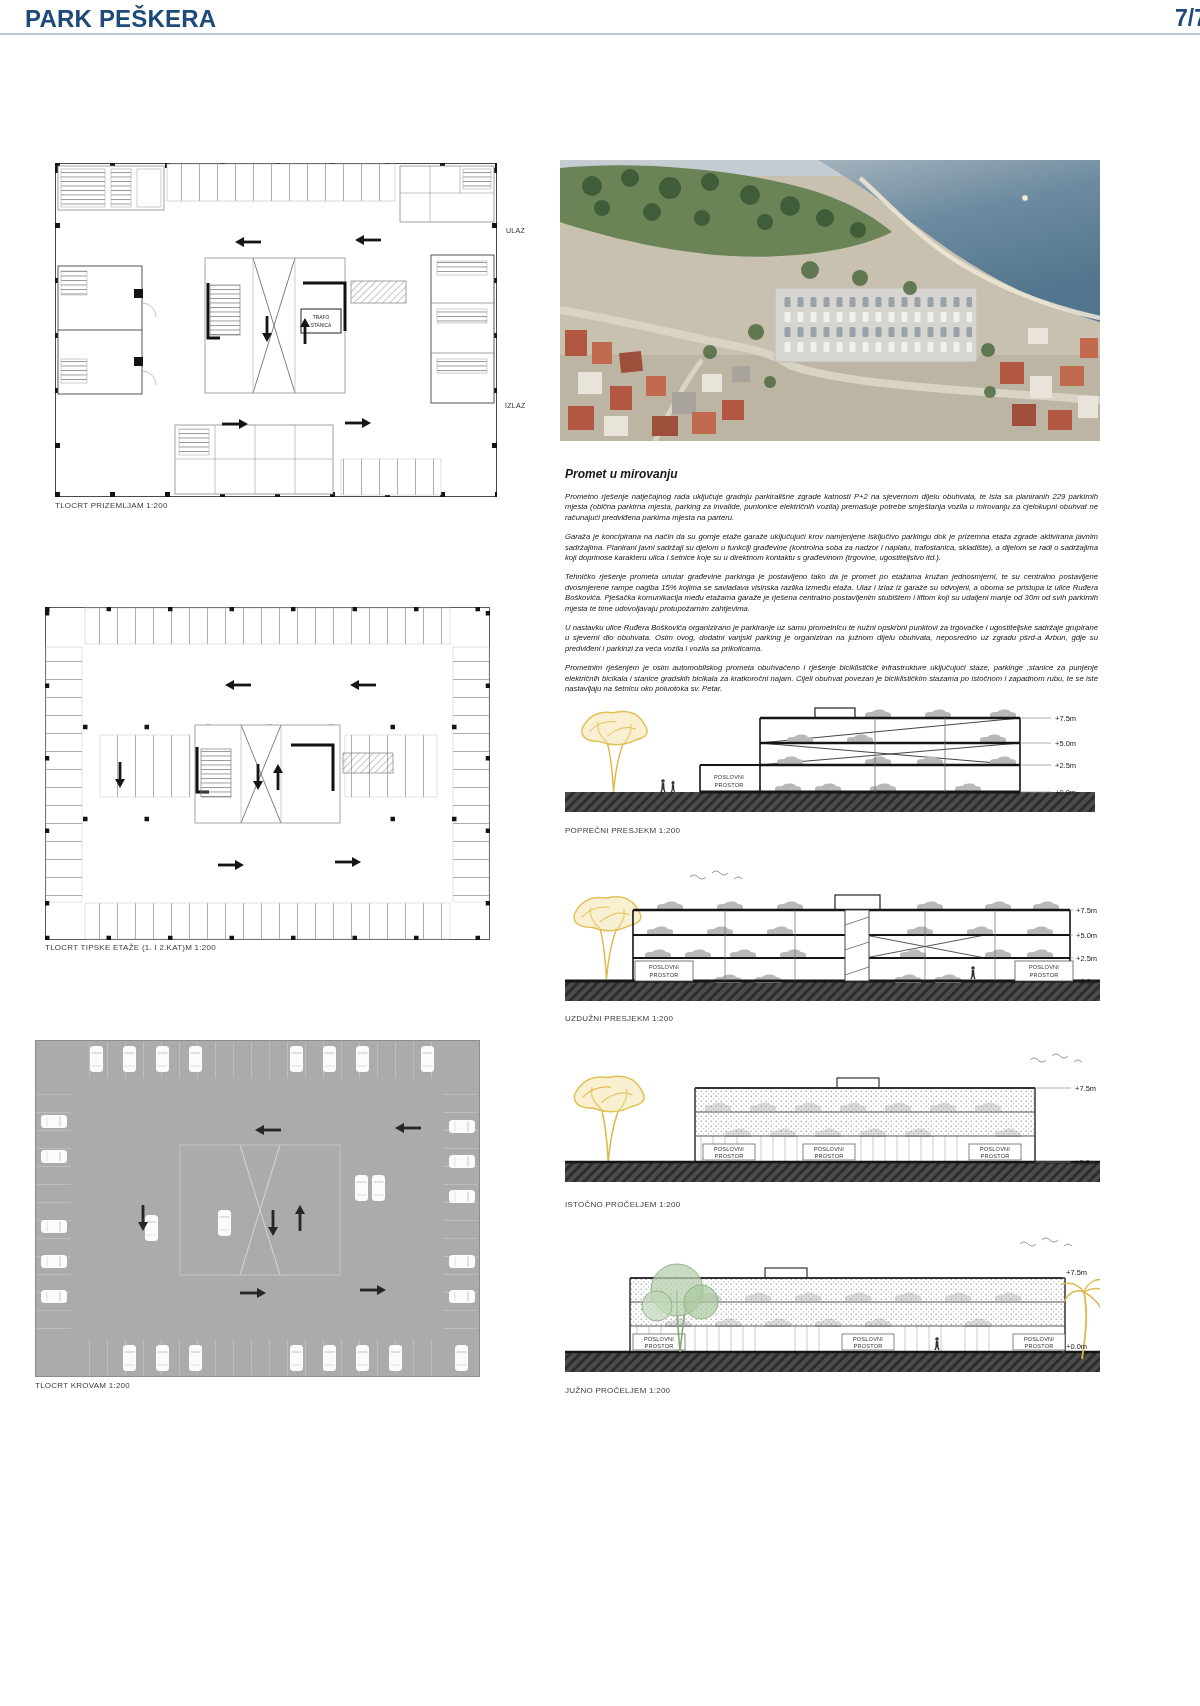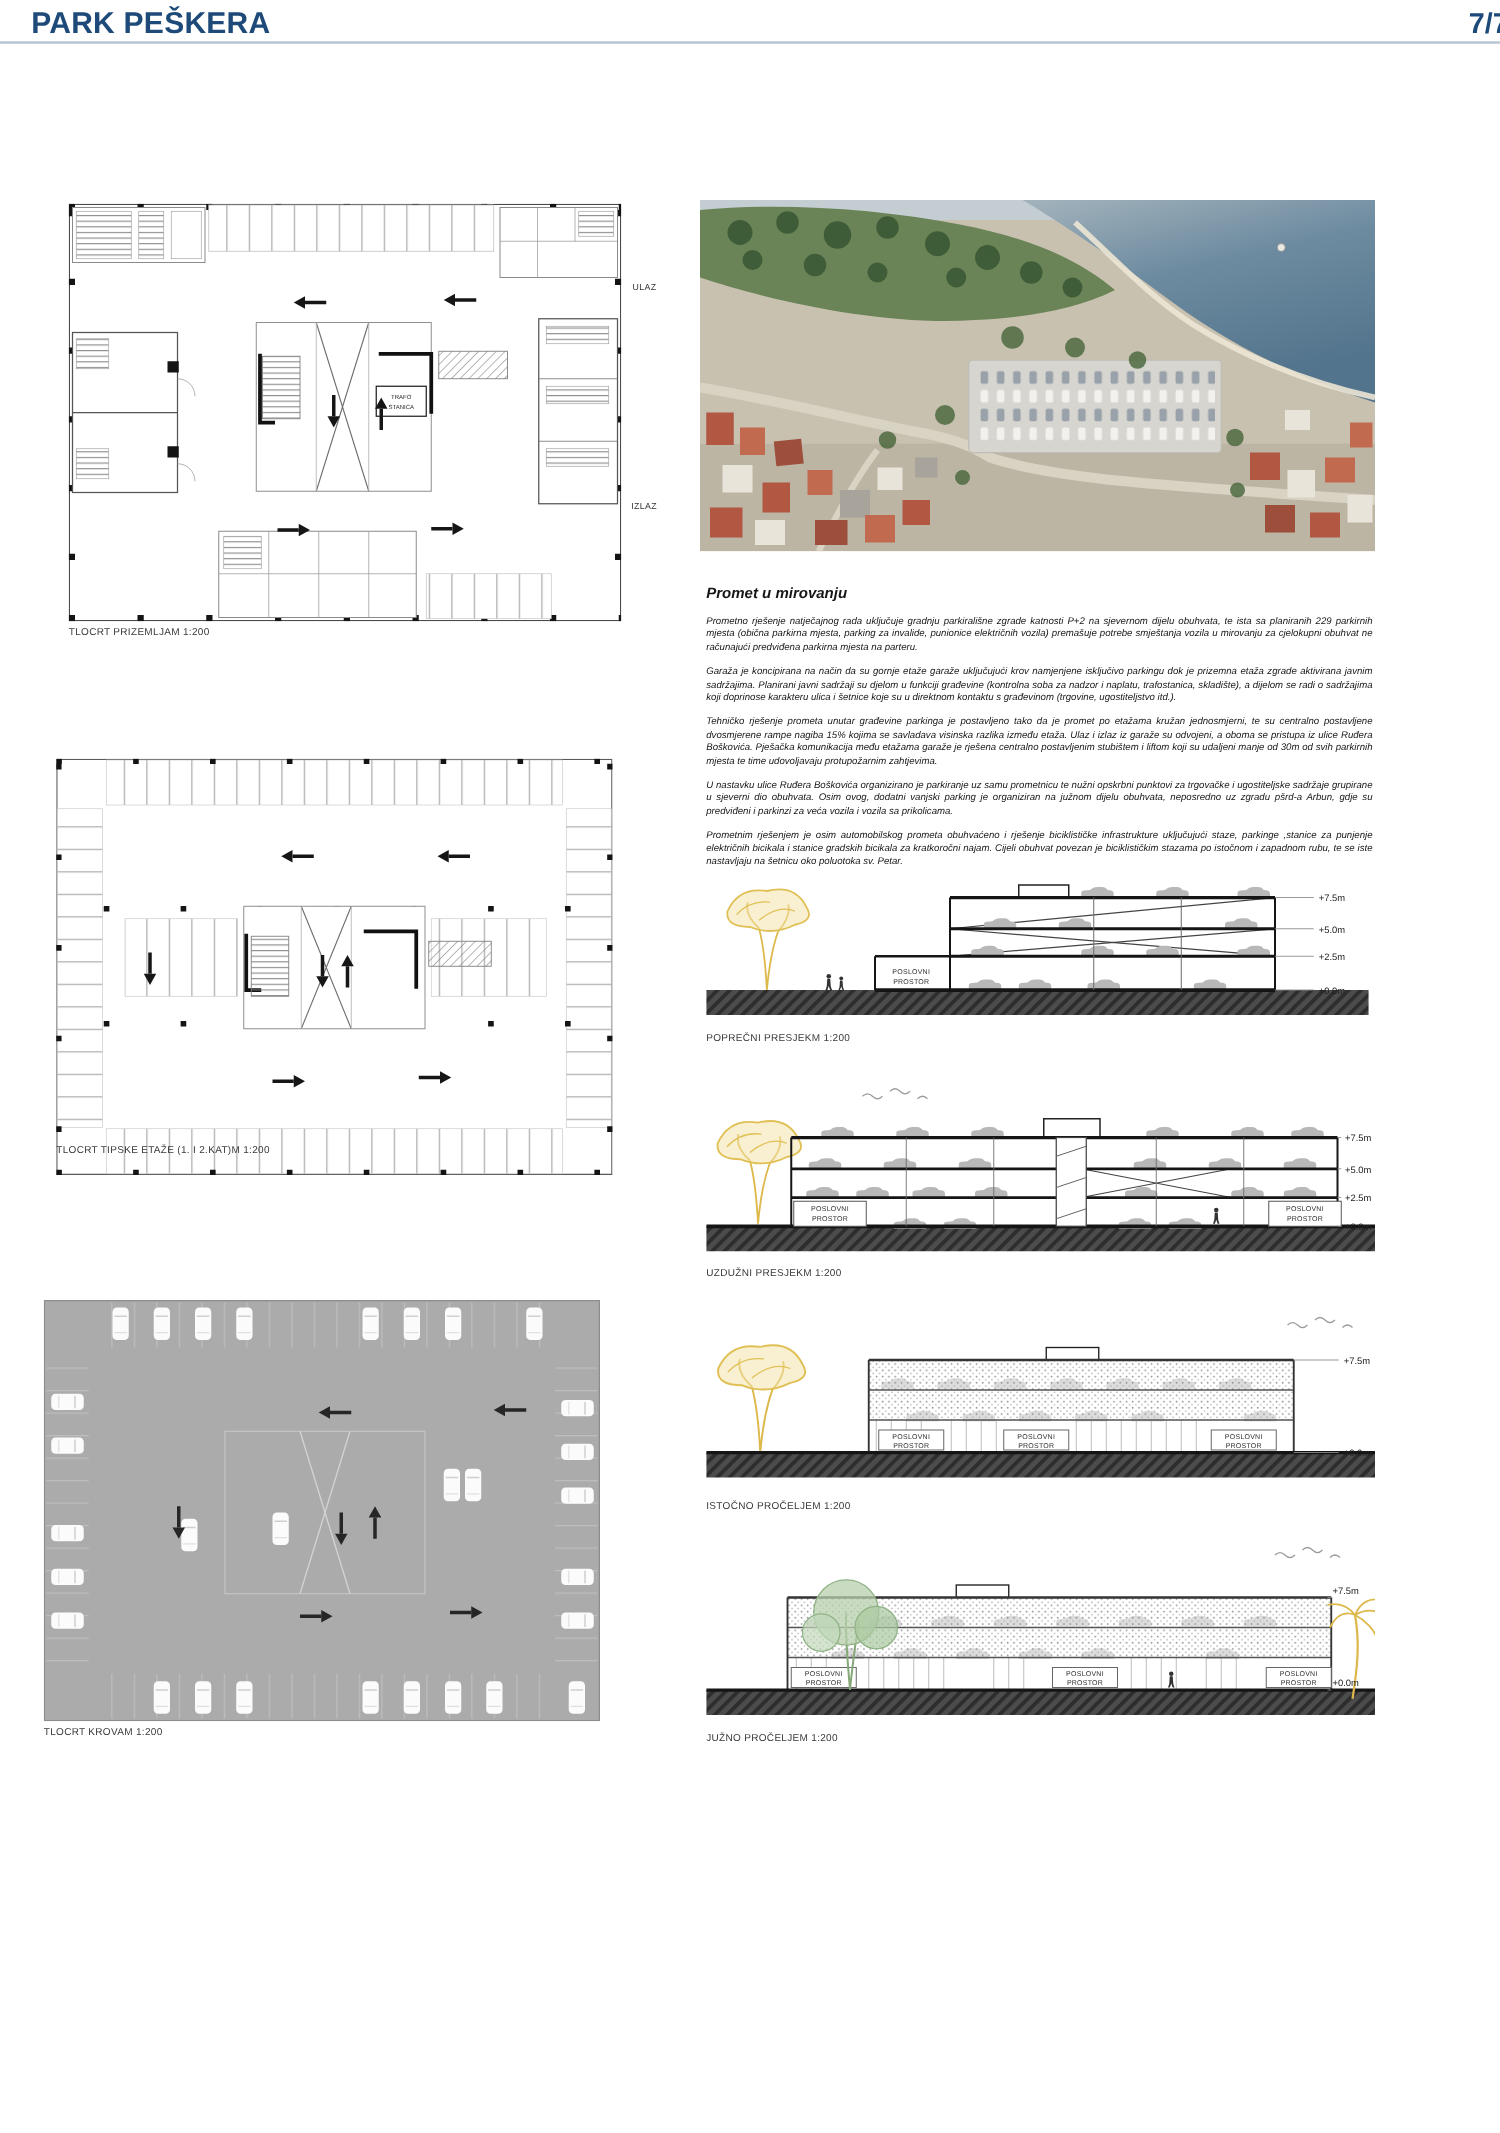--- a/index.html
+++ b/index.html
@@ -179,21 +179,21 @@
       <rect x="298" y="146" width="50" height="20" fill="url(#diagh)" stroke="#7d7d7d" stroke-width="0.7"></rect>
       <use href="#arrowL" fill="#161616" transform="translate(180,78)"></use>
       <use href="#arrowL" fill="#161616" transform="translate(305,78)"></use>
       <use href="#arrowL" fill="#161616" transform="translate(75,181) rotate(-90)"></use>
       <use href="#arrowL" fill="#161616" transform="translate(213,183) rotate(-90)"></use>
       <use href="#arrowL" fill="#161616" transform="translate(233,157) rotate(90)"></use>
       <use href="#arrowL" fill="#161616" transform="translate(199,258) rotate(180)"></use>
       <use href="#arrowL" fill="#161616" transform="translate(316,255) rotate(180)"></use>
     </svg>
   </figure>
-  <div class="cap" style="left:45px;top:915px;width:431px">
+  <div class="cap" style="left:45px;top:943px;width:431px">
     <span>TLOCRT TIPSKE ETAŽE (1. I 2.KAT)</span>
     <span>M 1:200</span>
   </div>
 
   <figure class="abs" style="left:35px;top:1040px;width:445px;height:337px">
     <svg viewBox="0 0 445 337" width="445" height="337">
       <rect x="0.5" y="0.5" width="444" height="336" fill="#ababab" stroke="#8d8d8d"></rect>
       <rect x="40" y="2" width="365" height="36" fill="url(#stVg)"></rect>
       <rect x="40" y="299" width="365" height="36" fill="url(#stVg)"></rect>
       <rect x="2" y="40" width="34" height="257" fill="url(#stHg)"></rect>

